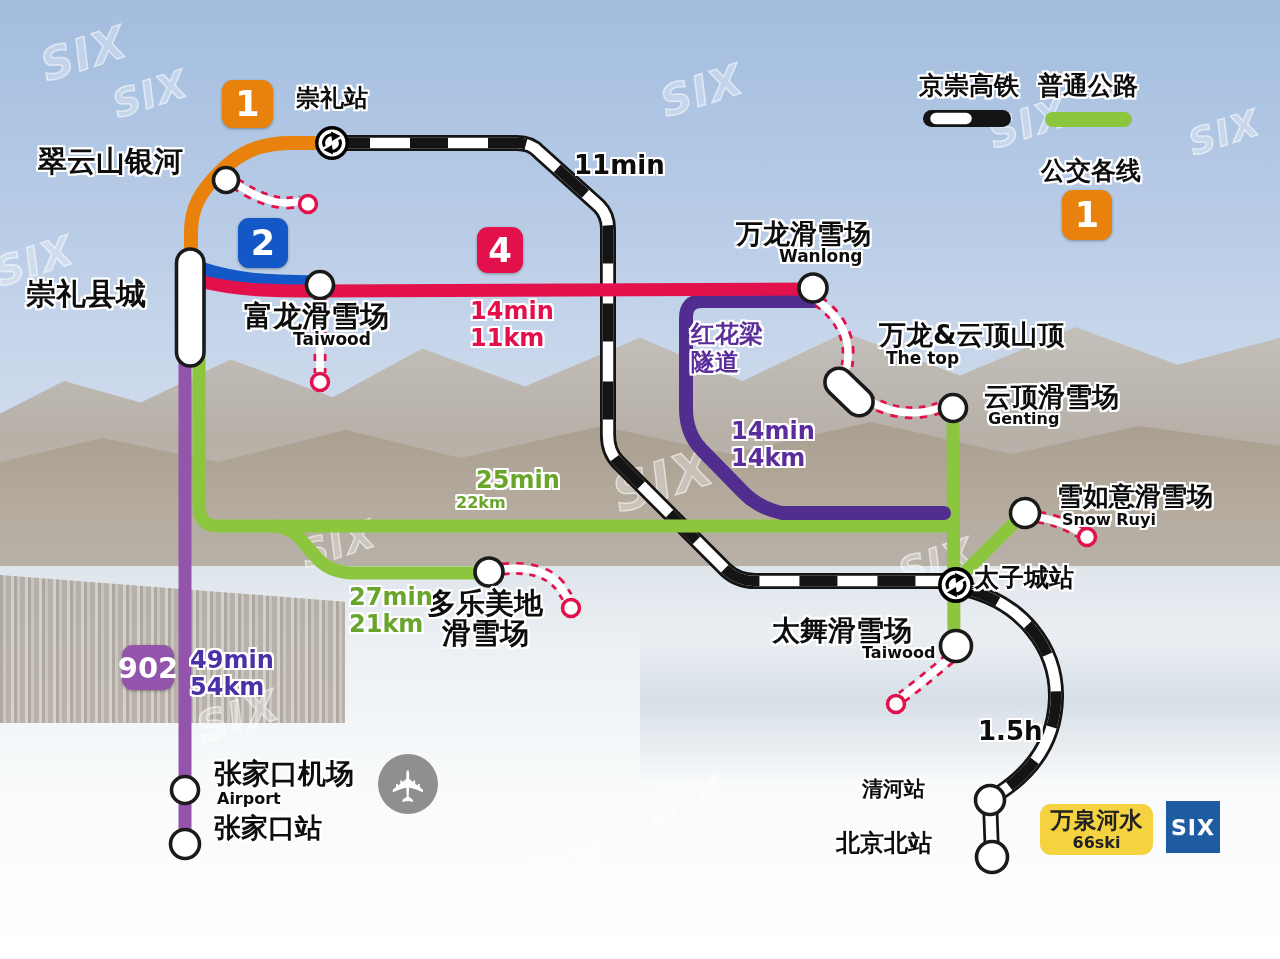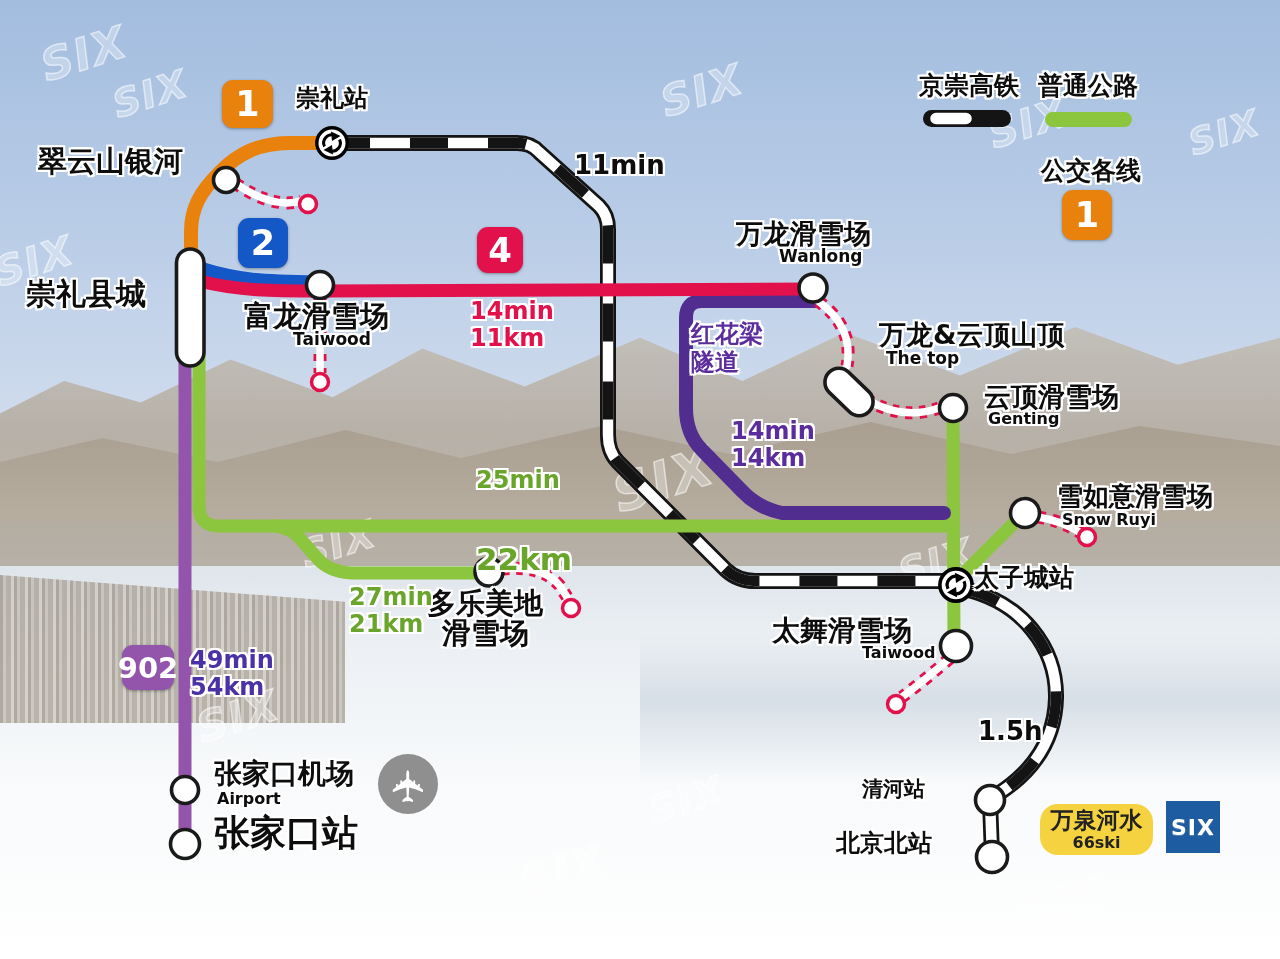--- a/index.html
+++ b/index.html
@@ -35,21 +35,21 @@
   .sub { font-weight:600; }
   .c-red { color:#E3114B; } .c-tpl { color:#5B2C9C; } .c-grn { color:#69A42B; }
   .c-902 { color:#4A31A5; } .c-blk { color:#0d0d0d; }
 
   .badge { position:absolute; z-index:3; display:flex; align-items:center; justify-content:center;
     color:#fff; font-weight:bold; border-radius:11px; box-shadow:0 1px 3px rgba(0,0,0,.35); }
   .bg-orange { background:#E8820C; } .bg-blue { background:#1457C7; }
   .bg-red { background:#E3114B; } .bg-902 { background:#9355AB; }
 
   .legend-road { position:absolute; z-index:3; background:#8CC63E; border-radius:8px; }
-  .brand-yellow { position:absolute; z-index:3; background:#F5D340; border-radius:18px; color:#222;
+  .brand-yellow { position:absolute; z-index:3; background:#F5D340; border-radius:11px; color:#222;
     display:flex; flex-direction:column; align-items:center; justify-content:center; font-weight:bold; line-height:1.15; }
   .brand-logo { position:absolute; z-index:3; background:#1D5CA0; color:#fff; display:flex;
     align-items:center; justify-content:center; font-weight:bold; letter-spacing:1px;
     text-shadow:0 1px 0 rgba(255,255,255,.25); }
 </style>
 </head>
 <body>
 
 <div class="stage">
 
@@ -198,32 +198,32 @@
   <div class="lbl sub" style="left:1062px;top:512px;font-size:16px;">Snow Ruyi</div>
   <div class="lbl" style="left:974px;top:565px;font-size:25px;">太子城站</div>
   <div class="lbl" style="left:772px;top:616px;font-size:28px;text-align:right;">太舞滑雪场</div>
   <div class="lbl sub" style="left:862px;top:645px;font-size:16px;">Taiwood</div>
   <div class="lbl" style="left:427px;top:588px;font-size:29px;">多乐美地</div>
   <div class="lbl" style="left:442px;top:618px;font-size:29px;">滑雪场</div>
   <div class="lbl" style="left:862px;top:779px;font-size:21px;">清河站</div>
   <div class="lbl" style="left:836px;top:831px;font-size:24px;font-family:Liberation Serif, serif;">北京北站</div>
   <div class="lbl" style="left:214px;top:759px;font-size:28px;">张家口机场</div>
   <div class="lbl sub" style="left:217px;top:791px;font-size:16px;">Airport</div>
-  <div class="lbl" style="left:214px;top:814px;font-size:36px;">张家口站</div>
+  <div class="lbl" style="left:214px;top:814px;font-size:27px;">张家口站</div>
 
   <div class="lbl c-blk" style="left:574px;top:152px;font-size:26px;">11min</div>
   <div class="lbl c-blk" style="left:978px;top:718px;font-size:26px;">1.5h</div>
   <div class="lbl c-red" style="left:470px;top:299px;font-size:24px;">14min</div>
   <div class="lbl c-red" style="left:470px;top:326px;font-size:24px;">11km</div>
   <div class="lbl c-tpl" style="left:691px;top:322px;font-size:24px;">红花梁</div>
   <div class="lbl c-tpl" style="left:691px;top:350px;font-size:24px;">隧道</div>
   <div class="lbl c-tpl" style="left:731px;top:419px;font-size:24px;">14min</div>
   <div class="lbl c-tpl" style="left:731px;top:446px;font-size:24px;">14km</div>
   <div class="lbl c-grn" style="left:476px;top:468px;font-size:24px;">25min</div>
-  <div class="lbl c-grn" style="left:476px;top:495px;font-size:31px;margin-top:48px;">22km</div>
+  <div class="lbl c-grn" style="left:456px;top:495px;font-size:16px;">22km</div>
   <div class="lbl c-grn" style="left:349px;top:585px;font-size:24px;">27min</div>
   <div class="lbl c-grn" style="left:349px;top:612px;font-size:24px;">21km</div>
   <div class="lbl c-902" style="left:190px;top:648px;font-size:24px;">49min</div>
   <div class="lbl c-902" style="left:190px;top:675px;font-size:24px;">54km</div>
 
   <div class="brand-yellow" style="left:1040px;top:804px;width:113px;height:51px;">
     <span style="font-size:23px;">万泉河水</span>
     <span style="font-size:16px;">66ski</span>
   </div>
   <div class="brand-logo" style="left:1166px;top:801px;width:54px;height:52px;font-size:22px;">SIX</div>

